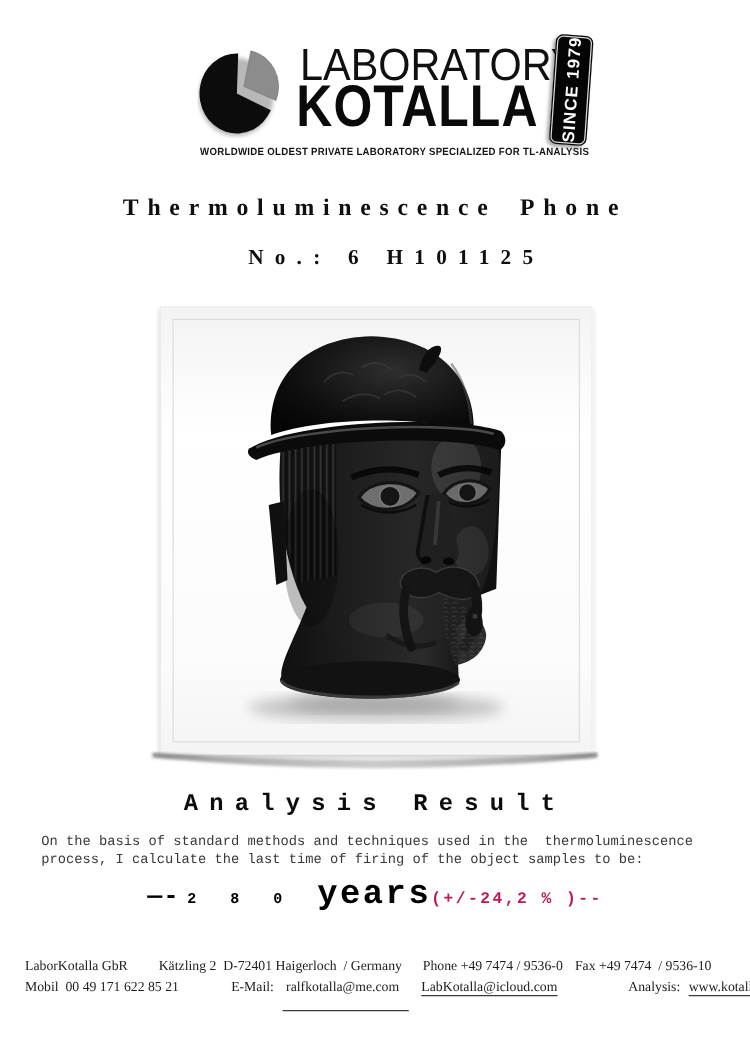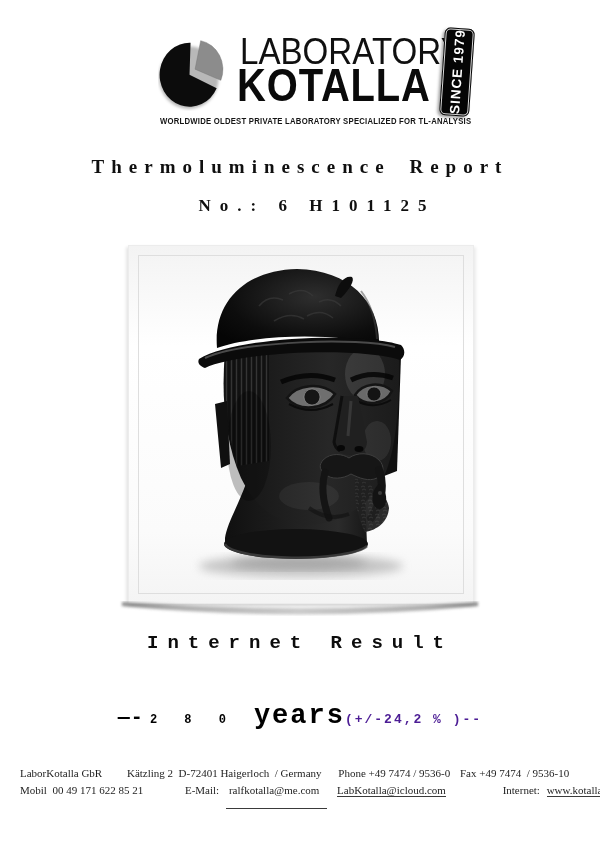--- a/index.html
+++ b/index.html
@@ -47,21 +47,21 @@
   .analysis-body{position:absolute;left:33px;top:668px;width:545px;
          font-family:"Liberation Mono","DejaVu Sans Mono",monospace;font-size:11px;
          line-height:13.5px;color:#3a3a3a;}
   .analysis-body span{display:block;white-space:pre;}
   .result-line{position:absolute;left:0;top:701px;width:100%;display:flex;
          justify-content:center;align-items:baseline;
          font-family:"Liberation Mono","DejaVu Sans Mono",monospace;font-weight:700;color:#000;}
   .result-prefix{font-size:20px;margin-right:6px;letter-spacing:1px;}
   .result-value{font-size:12px;letter-spacing:10px;margin-right:18px;}
   .result-unit{font-size:27px;letter-spacing:2px;}
-  .result-tol{font-size:13px;letter-spacing:2px;color:#4c1d95;}
+  .result-tol{font-size:13px;letter-spacing:2px;color:#be185d;}
 
   
   .footer{position:absolute;left:20px;top:765px;width:566px;font-size:11px;color:#1d1d1d;
           line-height:17px;}
   .footer .row{white-space:nowrap;}
   .g-lg{margin-right:22px;} .g-md{margin-right:14px;} .g-sm{margin-right:7px;} .g-xs{margin-right:4px;margin-left:32px;}
   .link{border-bottom:1px solid #3a3a3a;color:#1d1d1d;text-decoration:none;}
   .link-pad{padding:0 8px 12px 3px;}
   .ws{white-space:pre;}
 </style>
@@ -80,21 +80,21 @@
     <path d="M45,60 L46.5,14 A43,46 0 1 0 84,79.4 Z" fill="#0c0c0c"></path>
     <path d="M53,52 L61,11 A40,42 0 0 1 90,68 Z" fill="#8c8c8c" stroke="#6f6f6f" stroke-width="0.6"></path>
   </svg>
   <div class="brand1">LABORATORY</div>
   <div class="brand2">KOTALLA</div>
   <div class="since-badge">
     <span>SINCE 1979</span>
   </div>
   <div class="tagline">WORLDWIDE OLDEST PRIVATE LABORATORY SPECIALIZED FOR TL-ANALYSIS</div>
 
-  <div class="title">Thermoluminescence Report</div>
+  <div class="title">Thermoluminescence Phone</div>
   <div class="report-no">No.: 6 H101125</div>
 
   <figure class="photo-frame" style="margin:0">
     <div class="photo-inner"></div>
     <svg class="head-svg" viewBox="0 0 344 357" role="img" aria-label="black-and-white photograph of a bronze helmeted head sculpture (analyzed object)">
       <defs>
         <radialGradient id="domeG" cx="60%" cy="35%" r="75%">
           <stop offset="0%" stop-color="#2e2e2e"></stop>
             <stop offset="70%" stop-color="#0d0d0d"></stop>
             <stop offset="100%" stop-color="#050505"></stop>
@@ -185,38 +185,42 @@
           <stop offset="85%" stop-color="#989898"></stop>
         <stop offset="100%" stop-color="#6f6f6f"></stop>
       </linearGradient>
       <filter id="sblur">
           <feGaussianBlur stdDeviation="1.4"></feGaussianBlur>
         </filter>
     </defs>
     <path d="M4,1 Q182,13 360,1 L360,5 Q182,22 4,5 Z" fill="url(#shadowG)" opacity=".8" filter="url(#sblur)"></path>
   </svg>
 
-  <div class="analysis-heading">Internet Result</div>
+  <div class="analysis-heading">Analysis Result</div>
+  <p class="analysis-body" style="margin:0">
+    <span>On the basis of standard methods and techniques used in the  thermoluminescence</span>
+    <span>process, I calculate the last time of firing of the object samples to be:</span>
+  </p>
   <div class="result-line">
     <span class="result-prefix">—-</span>
     <span class="result-value">2 8 0</span>
     <span class="result-unit">years</span>
     <span class="result-tol">(+/-24,2 % )--</span>
   </div>
 
   <footer class="footer">
     <div class="row">
       <span class="g-lg ws">LaborKotalla GbR</span>
       <span class="g-md ws">Kätzling 2  D-72401 Haigerloch  / Germany</span>
       <span class="g-sm ws">Phone +49 7474 / 9536-0</span>
       <span class="ws">Fax +49 7474  / 9536-10</span>
     </div>
     <div class="row">
       <span class="g-sm ws">Mobil  00 49 171 622 85 21</span>
       <span class="g-xs ws">E-Mail:</span>
       <a href="#" class="link link-pad g-sm">ralfkotalla@me.com</a>
       <a href="#" class="link g-lg">LabKotalla@icloud.com</a>
-      <span class="g-xs ws">Internet:</span>
+      <span class="g-xs ws">Analysis:</span>
       <a href="#" class="link">www.kotalla.de</a>
     </div>
   </footer>
 
 </div>
 
 </body></html>

